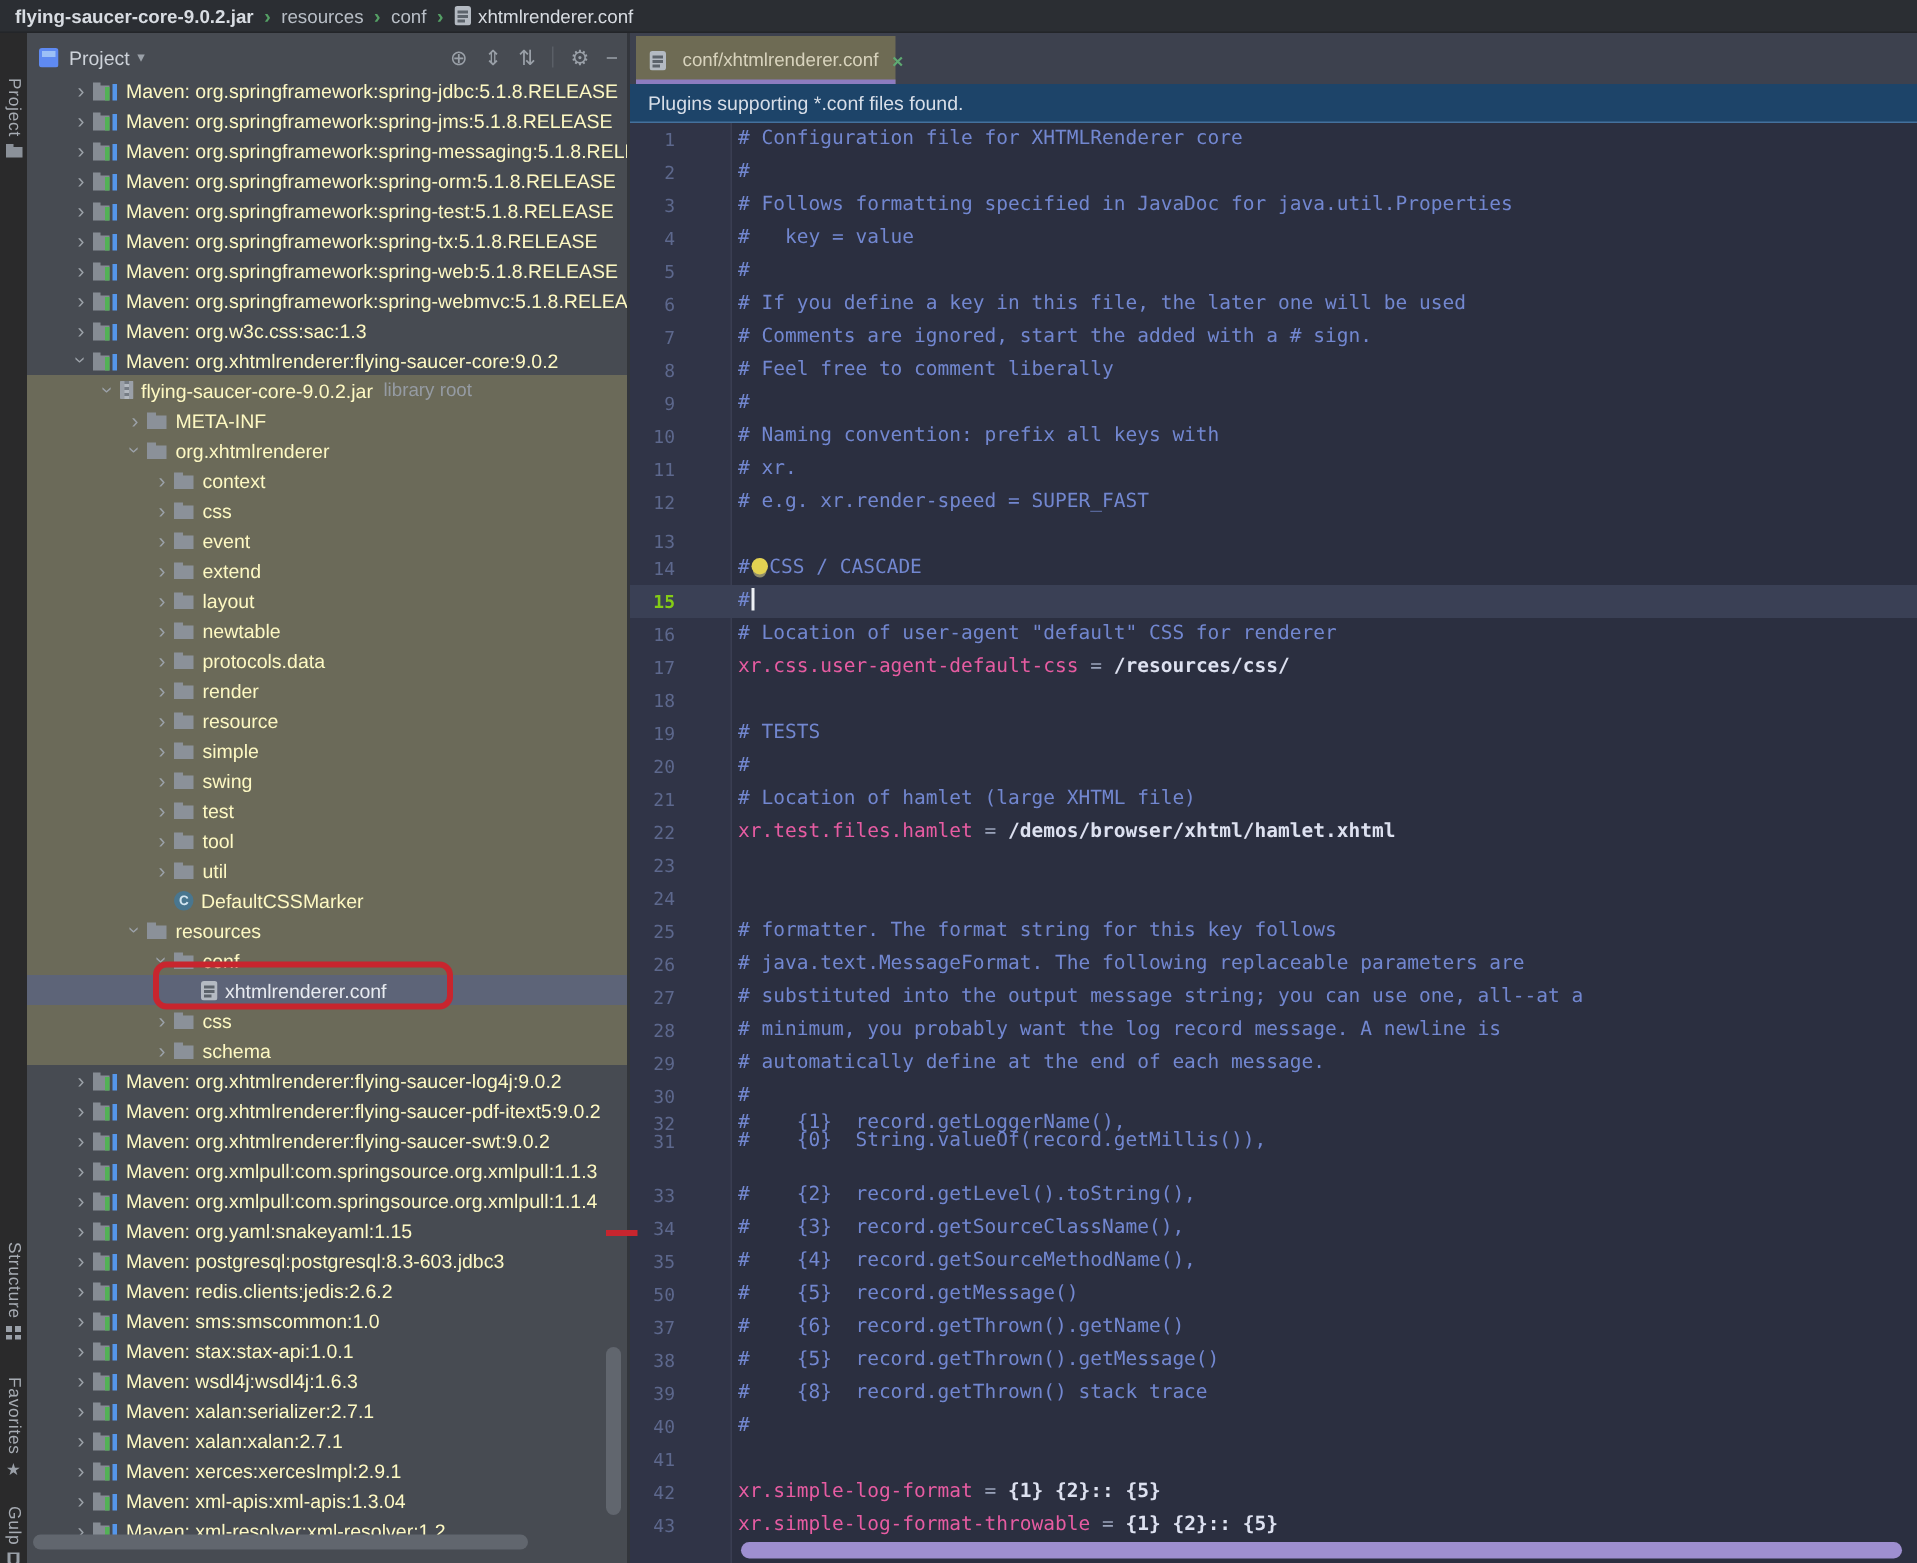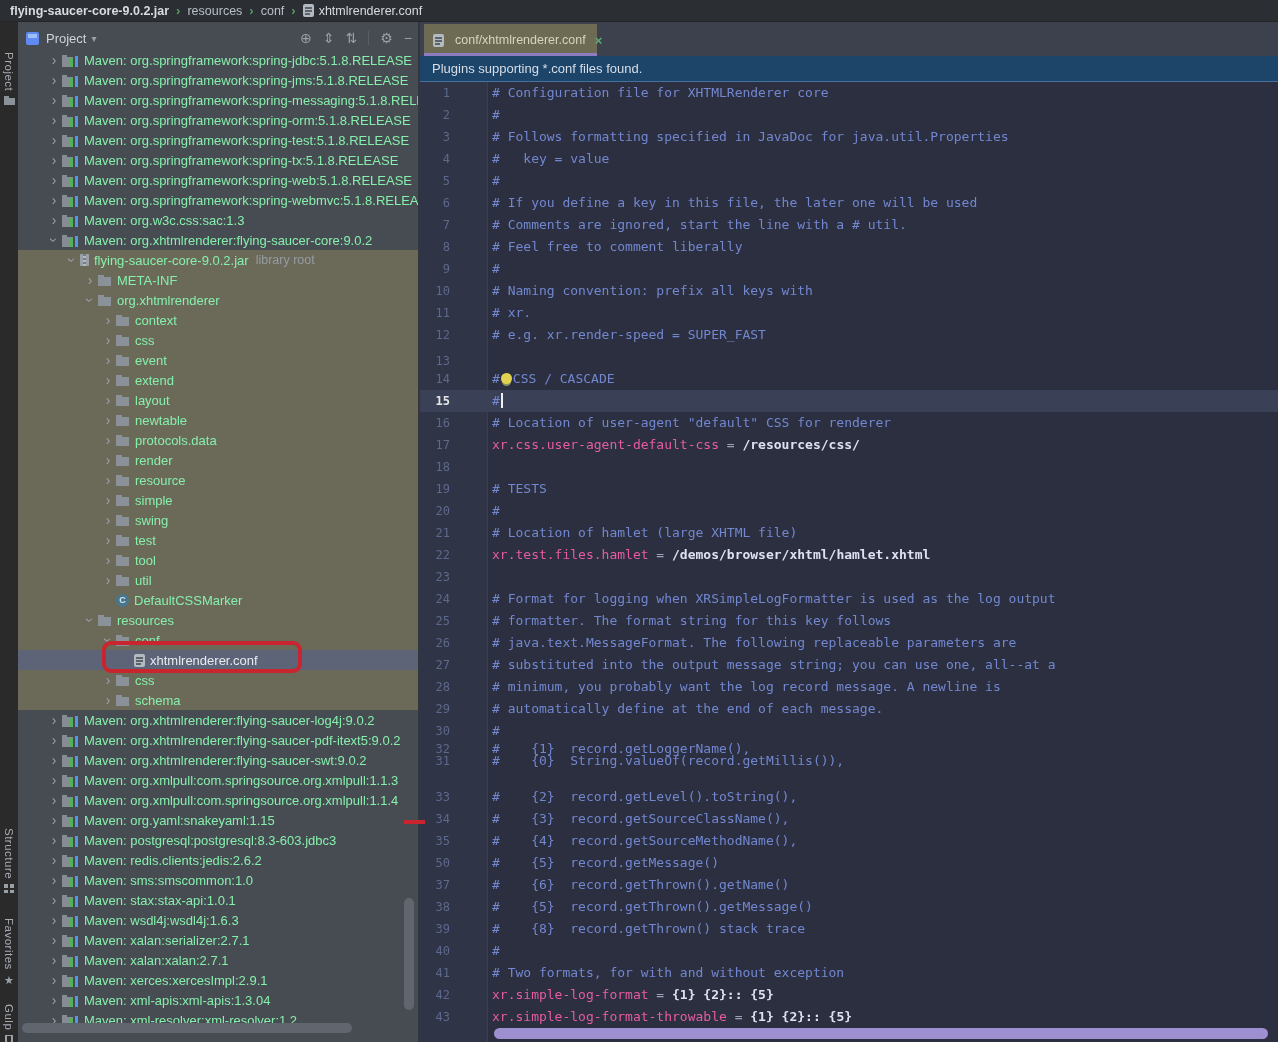--- a/index.html
+++ b/index.html
@@ -49,21 +49,21 @@
   .tool-div { width:1px; height:14px; background:#5a5f66; }
   
   .tree { position:absolute; left:0; top:0; width:402px; height:1020px; }
   .trow { position:absolute; left:0; width:402px; height:20px; display:flex; align-items:center; white-space:nowrap; overflow:hidden; cursor:default; }
   .trow.olive { background:#6b6a59; }
   .trow.selected { background:#5d6478; }
   .chev { display:inline-block; width:16px; color:#9ba1a8; font-size:14px; line-height:14px; text-align:center; flex:0 0 16px; }
   .chev.open { transform:rotate(90deg); }
   .chev.none { visibility:hidden; }
   .t-ic { display:inline-block; flex:0 0 auto; margin-right:5px; }
-  .t-label { color:#86efac; font-size:13px; }
+  .t-label { color:#fef9c3; font-size:13px; }
   .trow.selected .t-label { color:#e8ebf0; }
   .t-badge { color:#959ba3; font-size:12.5px; margin-left:7px; }
   
   .ic-maven { width:17px; height:13px; background:
     linear-gradient(#53b156,#53b156) 8px 4px/3px 9px no-repeat,
     linear-gradient(#5596ea,#5596ea) 13px 2px/3px 11px no-repeat,
     linear-gradient(#868c94,#868c94) 0 3px/11px 10px no-repeat,
     linear-gradient(#868c94,#868c94) 0 1px/5px 3px no-repeat; }
   .ic-jar { width:9px; height:14px; border-radius:2px; background:
     repeating-linear-gradient(0deg,#b3b9c0 0 2px,#767d85 2px 4px) 3px 1px/3px 12px no-repeat,
@@ -92,21 +92,21 @@
   .tab-label { color:#d8d3bd; font-size:12.5px; margin-left:6px; white-space:nowrap; }
   .tab-close { color:#5fa972; font-size:13px; margin-left:9px; font-weight:bold; }
   .banner { position:absolute; left:0; top:34px; width:858px; height:26px; background:#1d4469;
     border-bottom:1px solid #44719d; color:#d7dee8; font-size:13px; line-height:25px; padding-left:12px; }
   .code-area { position:absolute; left:0; top:60px; width:858px; height:960px; background:#2b2f40; overflow:hidden; }
   .gutter-bg { position:absolute; left:0; top:0; width:68px; height:100%; background:#303447; border-right:1px solid #3a3e52; }
   .eline { position:absolute; left:0; width:858px; height:22px; }
   .eline.cur { background:#3a4055; }
   .ln { position:absolute; left:0; top:0; width:30px; text-align:right;
     font:12px/22px "DejaVu Sans Mono", monospace; color:#5d688d; }
-  .eline.cur .ln { color:#e5e5e5; font-weight:bold; }
+  .eline.cur .ln { color:#84cc16; font-weight:bold; }
   .ct { position:absolute; left:72px; top:0; white-space:pre; font:13px/22px "DejaVu Sans Mono", monospace; }
   .tok-c { color:#7287d0; }
   .tok-k { color:#e75ca2; }
   .tok-eq { color:#9aa3ba; }
   .tok-v { color:#dde1f0; font-weight:bold; }
   .bulb { display:inline-block; width:11px; height:11px; border-radius:50%; background:#e3d252;
     vertical-align:-1px; margin:0 1px; box-shadow:0 3px 0 -1px #8f8c6a; }
   .caret-bar { display:inline-block; width:2px; height:15px; background:#eef1f6; vertical-align:-3px; margin-left:1px; }
   .ed-hscroll { position:absolute; left:74px; top:946px; width:774px; height:11px; border-radius:6px; background:#9e8fd0; }
   
@@ -449,21 +449,21 @@
           <div class="eline" style="top: 88px;">
             <span class="ln">5</span>
             <span class="ct"><span class="tok-c">#</span></span>
           </div>
           <div class="eline" style="top: 110px;">
             <span class="ln">6</span>
             <span class="ct"><span class="tok-c"># If you define a key in this file, the later one will be used</span></span>
           </div>
           <div class="eline" style="top: 132px;">
             <span class="ln">7</span>
-            <span class="ct"><span class="tok-c"># Comments are ignored, start the line with a # util.</span></span>
+            <span class="ct"><span class="tok-c"># Comments are ignored, start the added with a # sign.</span></span>
           </div>
           <div class="eline" style="top: 154px;">
             <span class="ln">8</span>
             <span class="ct"><span class="tok-c"># Feel free to comment liberally</span></span>
           </div>
           <div class="eline" style="top: 176px;">
             <span class="ln">9</span>
             <span class="ct"><span class="tok-c">#</span></span>
           </div>
           <div class="eline" style="top: 198px;">
@@ -517,21 +517,20 @@
           <div class="eline" style="top: 462px;">
             <span class="ln">22</span>
             <span class="ct"><span class="tok-k">xr.test.files.hamlet</span><span class="tok-eq"> = </span><span class="tok-v">/demos/browser/xhtml/hamlet.xhtml</span></span>
           </div>
           <div class="eline" style="top: 484px;">
             <span class="ln">23</span>
             <span class="ct"></span>
           </div>
           <div class="eline" style="top: 506px;">
             <span class="ln">24</span>
-            <span class="ct"><span class="tok-c"># Format for logging when XRSimpleLogFormatter is used as the log output</span></span>
           </div>
           <div class="eline" style="top: 528px;">
             <span class="ln">25</span>
             <span class="ct"><span class="tok-c"># formatter. The format string for this key follows</span></span>
           </div>
           <div class="eline" style="top: 550px;">
             <span class="ln">26</span>
             <span class="ct"><span class="tok-c"># java.text.MessageFormat. The following replaceable parameters are</span></span>
           </div>
           <div class="eline" style="top: 572px;">
@@ -585,21 +584,20 @@
           <div class="eline" style="top: 836px;">
             <span class="ln">39</span>
             <span class="ct"><span class="tok-c">#    {8}  record.getThrown() stack trace</span></span>
           </div>
           <div class="eline" style="top: 858px;">
             <span class="ln">40</span>
             <span class="ct"><span class="tok-c">#</span></span>
           </div>
           <div class="eline" style="top: 880px;">
             <span class="ln">41</span>
-            <span class="ct"><span class="tok-c"># Two formats, for with and without exception</span></span>
           </div>
           <div class="eline" style="top: 902px;">
             <span class="ln">42</span>
             <span class="ct"><span class="tok-k">xr.simple-log-format</span><span class="tok-eq"> = </span><span class="tok-v">{1} {2}:: {5}</span></span>
           </div>
           <div class="eline" style="top: 924px;">
             <span class="ln">43</span>
             <span class="ct"><span class="tok-k">xr.simple-log-format-throwable</span><span class="tok-eq"> = </span><span class="tok-v">{1} {2}:: {5}</span></span>
           </div>
         </div>

